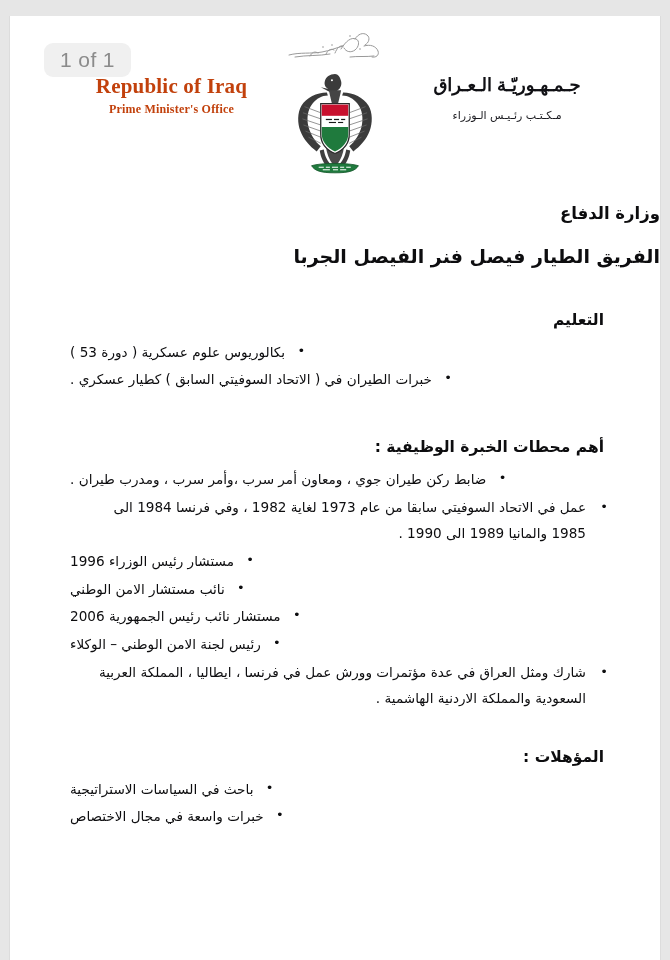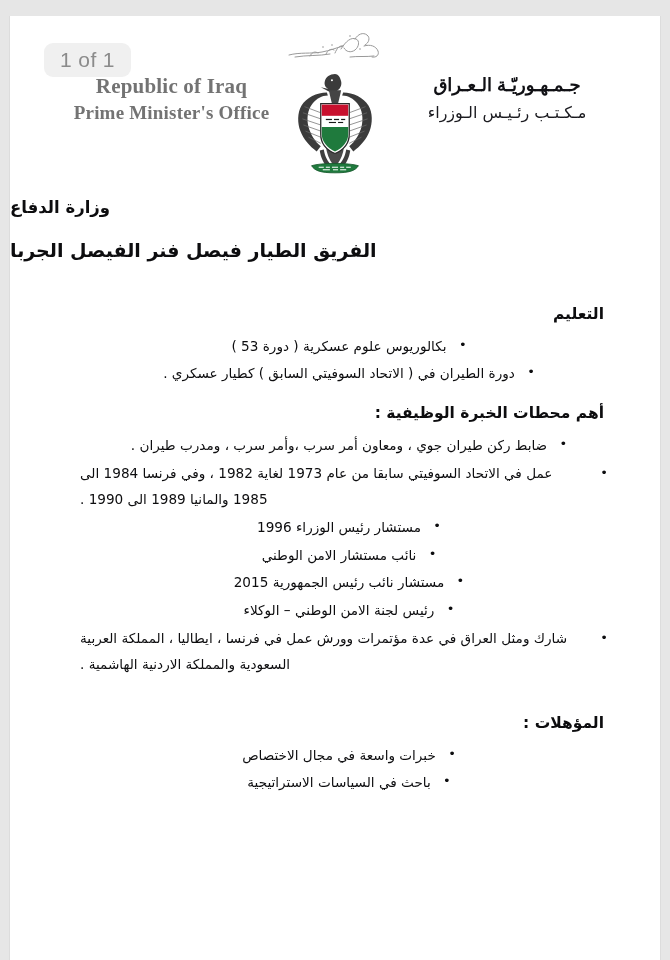--- a/index.html
+++ b/index.html
@@ -61,33 +61,33 @@
     right: 0;
     height: 175px;
   }
 
   .lh-left {
     position: absolute;
     left: 44px;
     top: 58px;
     width: 235px;
     text-align: center;
-    color: #737373;
+    color: #c2410c;
   }
   .lh-left .line1 {
     font-family: "Liberation Serif", serif;
     font-weight: bold;
     font-size: 21px;
     line-height: 1.15;
     letter-spacing: 0.2px;
   }
   .lh-left .line2 {
     font-family: "Liberation Serif", serif;
     font-weight: bold;
-    font-size: 19px;
+    font-size: 12px;
     margin-top: 4px;
     letter-spacing: 0.2px;
   }
 
   .lh-right {
     position: absolute;
     right: 38px;
     top: 58px;
     width: 230px;
     text-align: center;
@@ -96,23 +96,23 @@
   }
   .lh-right .ar1 {
     font-family: Liberation Sans, sans-serif;
     font-weight: bold;
     font-size: 18px;
     letter-spacing: 1.2px;
     line-height: 1.25;
   }
   .lh-right .ar2 {
     font-family: "DejaVu Sans", sans-serif;
-    font-size: 16px;
+    font-size: 11px;
     letter-spacing: 1.8px;
-    margin-top: 6px;
+    margin-top: 12px;
     color: #1a1a1f;
   }
 
   
   .bismillah {
     position: absolute;
     top: 10px;
     left: 50%;
     transform: translateX(-50%);
     width: 110px;
@@ -138,61 +138,61 @@
     top: 180px;
     left: 0;
     right: 0;
     bottom: 0;
     direction: rtl;
     color: #0d0d0f;
     font-family: "DejaVu Sans", sans-serif;
   }
 
   .title-block {
-    text-align: left;
-    margin-top: 2px;
+    text-align: right;
+    margin-top: 8px;
   }
   .ministry {
     font-size: 16.5px;
     font-weight: bold;
     letter-spacing: 0.5px;
   }
   .person-name {
     font-size: 19px;
     font-weight: bold;
     margin-top: 22px;
     letter-spacing: 0.3px;
   }
 
   .section {
     margin-top: 34px;
     padding: 0 52px 0 60px;
   }
   .section.edu { margin-top: 44px; }
-  .section.career { margin-top: 18px; }
+  .section.career { margin-top: 46px; }
   .section.quals { margin-top: 36px; }
 
   .section-heading {
     font-size: 15.5px;
     font-weight: bold;
     text-align: right;
     padding-right: 4px;
     letter-spacing: 0.3px;
   }
 
   ul.bullets {
     list-style: none;
     margin: 11px 0 0 0;
     padding: 0;
   }
   ul.bullets li {
     position: relative;
     font-size: 13.6px;
     line-height: 1.85;
-    text-align: center;
+    text-align: left;
     padding: 0 0 0 0;
     margin-bottom: 2px;
   }
   ul.bullets li .btext {
     display: inline-block;
     position: relative;
     max-width: 100%;
   }
   ul.bullets li .btext::before {
     content: "\2022";
@@ -201,21 +201,21 @@
     top: -1px;
     font-size: 13px;
     color: #0d0d0f;
   }
   
   ul.bullets li.wide {
     text-align: center;
   }
   ul.bullets li.wide .btext {
     display: block;
-    text-align: left;
+    text-align: right;
     padding-right: 22px;
     padding-left: 10px;
   }
   ul.bullets li.wide .btext::before {
     right: 0;
     top: 0;
   }
 
   .section.career ul.bullets li { line-height: 1.9; }
 </style>
@@ -326,59 +326,59 @@
         <div class="person-name">الفريق الطيار فيصل فنر الفيصل الجربا</div>
       </div>
 
       <div class="section edu">
         <div class="section-heading">التعليم</div>
         <ul class="bullets">
           <li>
             <span class="btext">بكالوريوس علوم عسكرية ( دورة 53 )</span>
           </li>
           <li>
-            <span class="btext">دورة الطيران في ( الاتحاد السوفيتي السابق ) كطيار عسكري .</span>
+            <span class="btext">خبرات الطيران في ( الاتحاد السوفيتي السابق ) كطيار عسكري .</span>
           </li>
         </ul>
       </div>
 
       <div class="section career">
         <div class="section-heading">أهم محطات الخبرة الوظيفية  :</div>
         <ul class="bullets">
           <li>
             <span class="btext">ضابط ركن طيران جوي ، ومعاون أمر سرب ،وأمر سرب ، ومدرب طيران .</span>
           </li>
           <li class="wide">
             <span class="btext">عمل في الاتحاد السوفيتي سابقا من عام 1973 لغاية 1982 ، وفي فرنسا 1984 الى 1985 والمانيا 1989 الى 1990 .</span>
           </li>
           <li>
             <span class="btext">مستشار رئيس الوزراء 1996</span>
           </li>
           <li>
             <span class="btext">نائب مستشار الامن الوطني</span>
           </li>
           <li>
-            <span class="btext">مستشار نائب رئيس الجمهورية 2015</span>
+            <span class="btext">مستشار نائب رئيس الجمهورية 2006</span>
           </li>
           <li>
             <span class="btext">رئيس لجنة الامن الوطني – الوكلاء</span>
           </li>
           <li class="wide">
             <span class="btext">شارك ومثل العراق في عدة مؤتمرات وورش عمل في فرنسا ، ايطاليا ، المملكة العربية السعودية والمملكة الاردنية الهاشمية .</span>
           </li>
         </ul>
       </div>
 
       <div class="section quals">
         <div class="section-heading">المؤهلات :</div>
         <ul class="bullets">
           <li>
+            <span class="btext">باحث في السياسات الاستراتيجية</span>
+          </li>
+          <li>
             <span class="btext">خبرات واسعة في مجال الاختصاص</span>
-          </li>
-          <li>
-            <span class="btext">باحث في السياسات الاستراتيجية</span>
           </li>
         </ul>
       </div>
 
     </div>
   </div>
 </div>
 
 </body></html>

